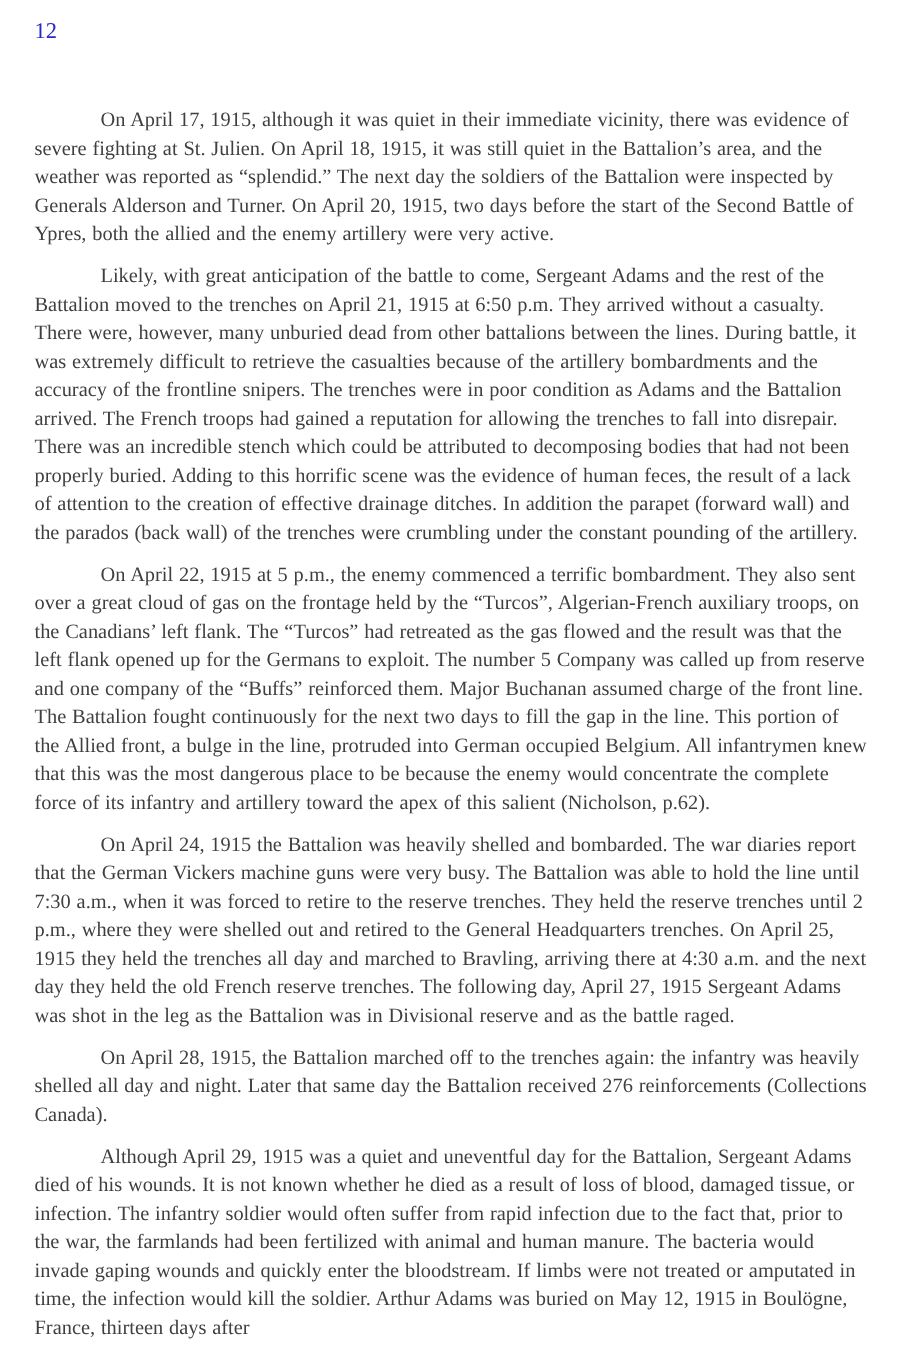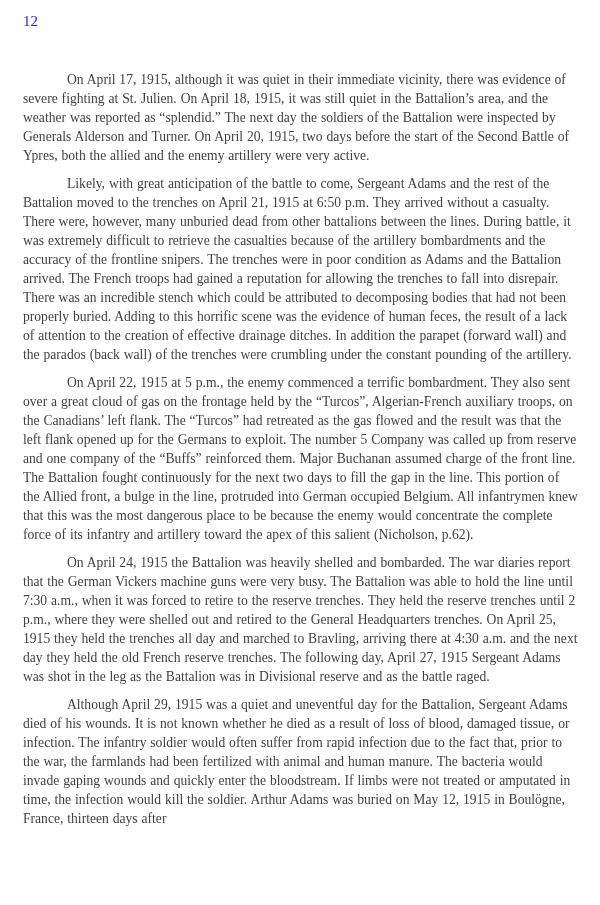--- a/index.html
+++ b/index.html
@@ -42,15 +42,16 @@
 <body>
 
 <div class="page">
   <div class="page-number">12</div>
 
   <main class="page-body">
     <p class="para">On April 17, 1915, although it was quiet in their immediate vicinity, there was evidence of severe fighting at St. Julien. On April 18, 1915, it was still quiet in the Battalion’s area, and the weather was reported as “splendid.”  The next day the soldiers of the Battalion were inspected by Generals Alderson and Turner. On April 20, 1915, two days before the start of the Second Battle of Ypres, both the allied and the enemy artillery were very active.</p>
     <p class="para">Likely, with great anticipation of the battle to come, Sergeant Adams and the rest of the Battalion moved to the trenches on April 21, 1915 at 6:50 p.m. They arrived without a casualty. There were, however, many unburied dead from other battalions between the lines. During battle, it was extremely difficult to retrieve the casualties because of the artillery bombardments and the accuracy of the frontline snipers. The trenches were in poor condition as Adams and the Battalion arrived. The French troops had gained a reputation for allowing the trenches to fall into disrepair. There was an incredible stench which could be attributed to decomposing bodies that had not been properly buried. Adding to this horrific scene was the evidence of human feces, the result of a lack of attention to the creation of effective drainage ditches. In addition the parapet (forward wall) and the parados (back wall) of the trenches were crumbling under the constant pounding of the artillery.</p>
     <p class="para">On April 22, 1915 at 5 p.m., the enemy commenced a terrific bombardment.  They also sent over a great cloud of gas on the frontage held by the “Turcos”, Algerian-French auxiliary troops, on the Canadians’ left flank.  The “Turcos” had retreated as the gas flowed and the result was that the left flank opened up for the Germans to exploit. The number 5 Company was called up from reserve and one company of the “Buffs” reinforced them. Major Buchanan assumed charge of the front line.  The Battalion fought continuously for the next two days to fill the gap in the line. This portion of the Allied front, a bulge in the line, protruded into German occupied Belgium. All infantrymen knew that this was the most dangerous place to be because the enemy would concentrate the complete force of its infantry and artillery toward the apex of this salient (Nicholson, p.62).</p>
     <p class="para">On April 24, 1915 the Battalion was heavily shelled and bombarded. The war diaries report that the German Vickers machine guns were very busy. The Battalion was able to hold the line until 7:30 a.m., when it was forced to retire to the reserve trenches.  They held the reserve trenches until 2 p.m., where they were shelled out and retired to the General Headquarters trenches.  On April 25, 1915 they held the trenches all day and marched to Bravling, arriving there at 4:30 a.m. and the next day they held the old French reserve trenches. The following day, April 27, 1915 Sergeant Adams was shot in the leg as the Battalion was in Divisional reserve and as the battle raged.</p>
+    <p class="para">On April 28, 1915, the Battalion marched off to the trenches again: the infantry was heavily shelled all day and night. Later that same day the Battalion received 276 reinforcements (Collections Canada).</p>
     <p class="para">Although April 29, 1915 was a quiet and uneventful day for the Battalion, Sergeant Adams died of his wounds. It is not known whether he died as a result of loss of blood, damaged tissue, or infection. The infantry soldier would often suffer from rapid infection due to the fact that, prior to the war, the farmlands had been fertilized with animal and human manure. The bacteria would invade gaping wounds and quickly enter the bloodstream. If limbs were not treated or amputated in time, the infection would kill the soldier. Arthur Adams was buried on May 12, 1915 in Boulögne, France, thirteen days after</p>
   </main>
 </div>
 
 </body></html>

